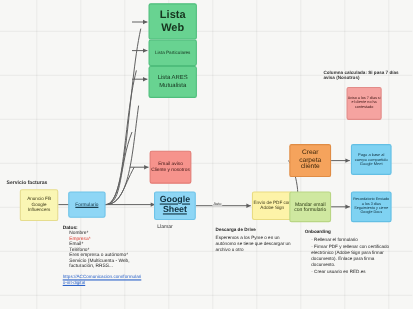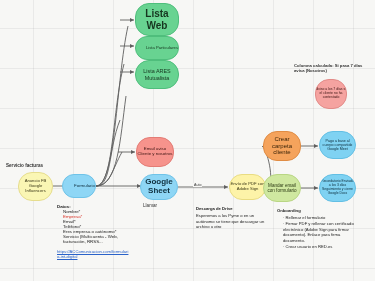--- a/index.html
+++ b/index.html
@@ -15,30 +15,30 @@
     background-image:
       linear-gradient(to right, rgba(0,0,0,.055) 1px, transparent 1px),
       linear-gradient(to bottom, rgba(0,0,0,.055) 1px, transparent 1px);
     background-size:40px 40px;
     background-position:-7px -12px;
   }
   svg.wires{position:absolute;inset:0;width:375px;height:281px;pointer-events:none;}
   .node{
     position:absolute;
     box-sizing:border-box;
-    display:flex;align-items:center;justify-content:flex-end;
+    display:flex;align-items:center;justify-content:center;
     text-align:center;
-    border-radius:14px;
+    border-radius:2px;
     line-height:1.12;
     padding:0;
     overflow:hidden;
     word-break:break-word;
   }
   .green{background:#68d391;border:1px solid #4fbe7c;color:#16351f;}
-  .blue{background:#8ed6f5;border:1px solid #6fc3e8;color:#10303f;}
+  .blue{background:#8ed6f5;border:1px solid #6fc3e8;color:#10303f;text-decoration:underline;}
   .lblue{background:#7fd2f2;border:1px solid #63bfe4;color:#0e2e3d;}
   .yellow{background:#faf6b4;border:1px solid #e6dd8e;color:#3a3716;}
   .yellow2{background:#fdf3a8;border:1px solid #e9dc82;color:#3a3716;}
   .orange{background:#f5a35c;border:1px solid #e08c44;color:#3b2409;}
   .pink{background:#f6938c;border:1px solid #e37c75;color:#3d1513;}
   .pinkpale{background:#f5a3a0;border:1px solid #e28b88;color:#3d1513;}
   .lgreen{background:#cfe8a0;border:1px solid #b9d684;color:#2c3a14;}
   .txt{position:absolute;color:#222;}
   .bold{font-weight:bold;}
   .red{color:#d93025;}

